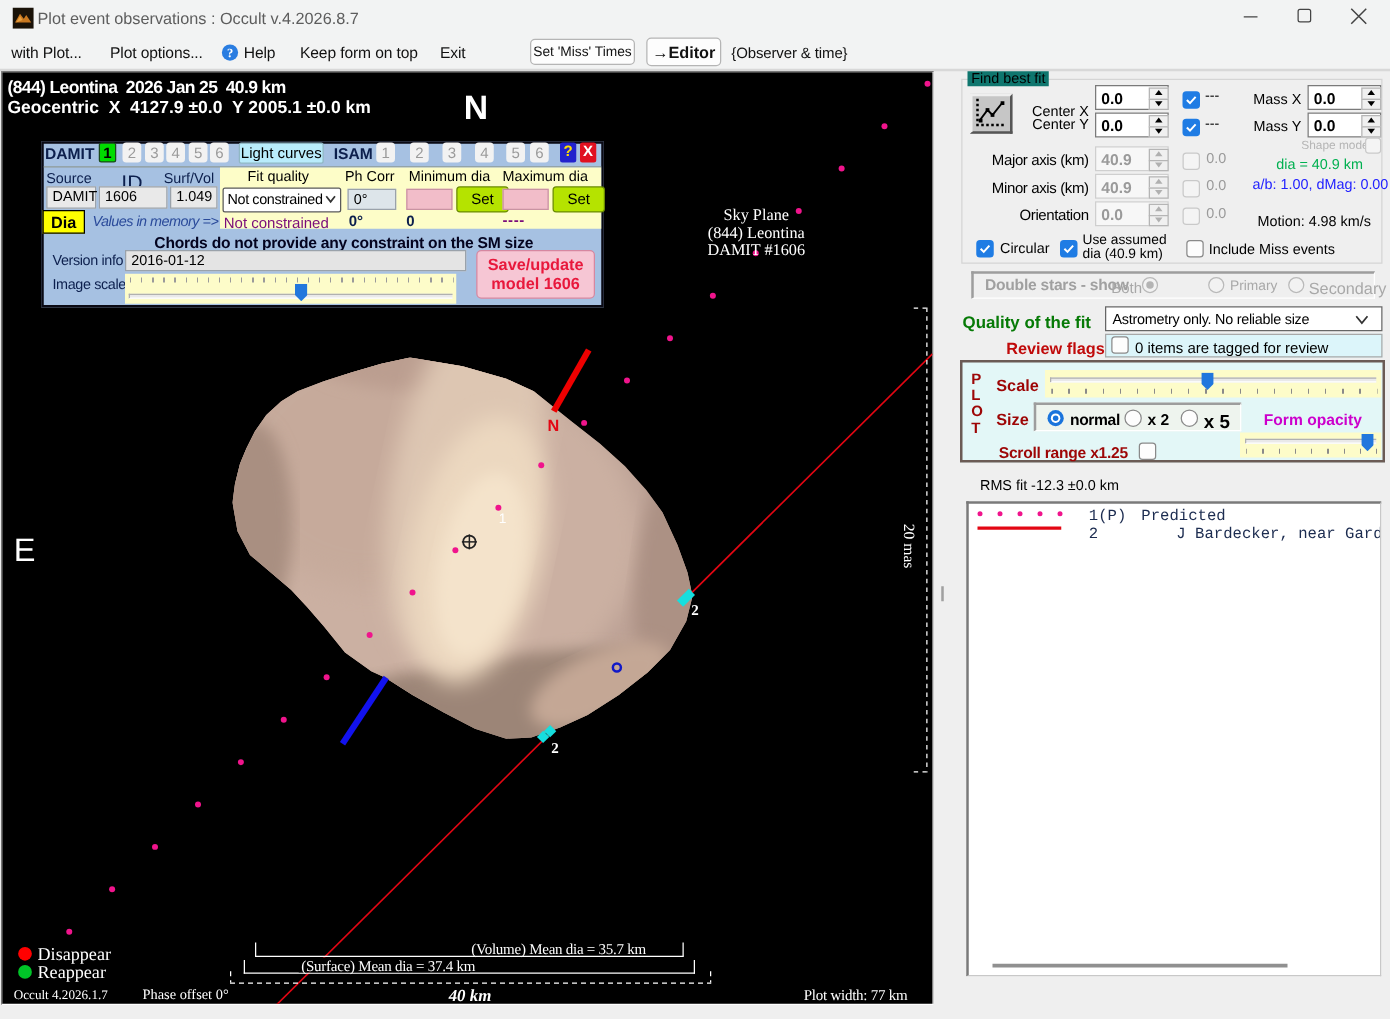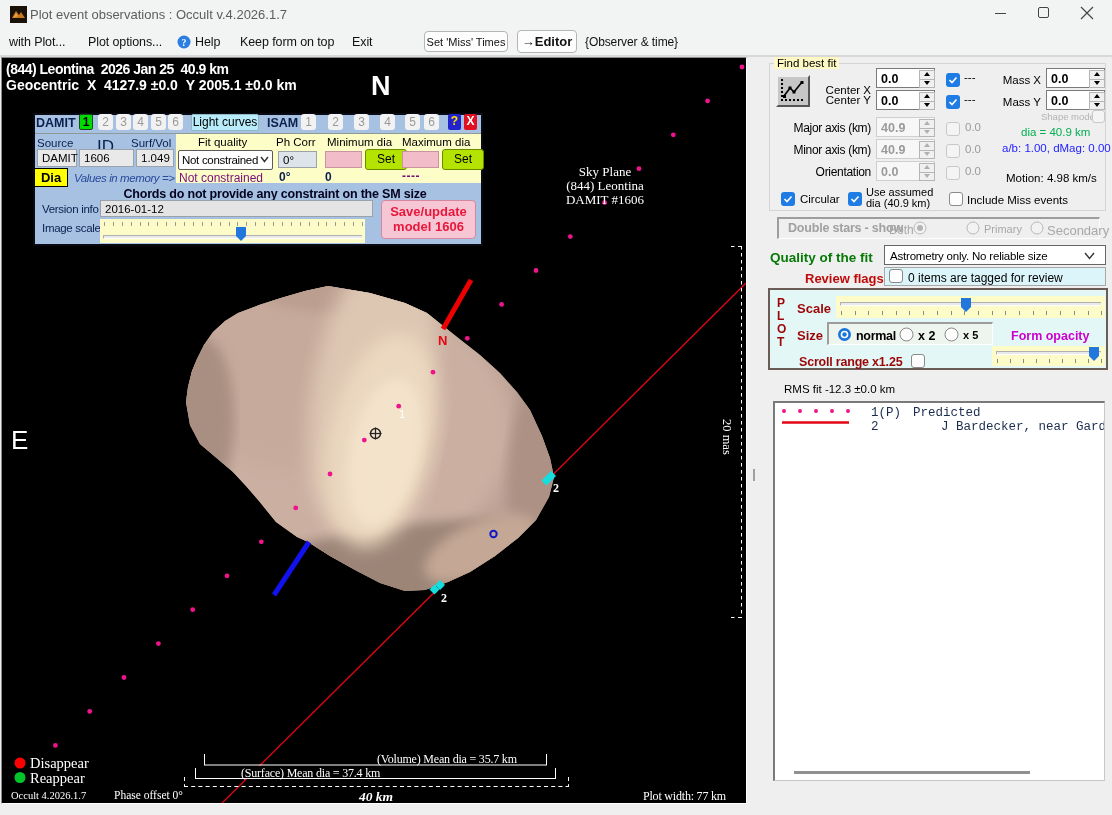--- a/index.html
+++ b/index.html
@@ -49,21 +49,21 @@
 </style>
 </head>
 <body>
 
 <div class="abs" id="titlebar"></div>
 <svg class="abs" style="left:10px;top:6px" width="17" height="17" viewBox="0 0 17 17">
   <rect width="17" height="17" fill="#1a1208"></rect>
   <path d="M2 12 L6 5 L9 9 L11 6 L15 12 Z" fill="#c87820"></path>
   <path d="M3 12 L6 7 L8 10 Z" fill="#e8a040"></path>
 </svg>
-<div class="abs" id="titletext">Plot event observations : Occult v.4.2026.1.7</div>
+<div class="abs" id="titletext">Plot event observations : Occult v.4.2026.8.7</div>
 <div class="abs" style="left:995px;top:13px;width:11px;height:1px;background:#444"></div>
 <div class="abs" style="left:1038px;top:7px;width:11px;height:11px;border:1px solid #444;border-radius:2px"></div>
 <svg class="abs" style="left:1080px;top:6px" width="14" height="14" viewBox="0 0 14 14">
   <path d="M1 1 L13 13 M13 1 L1 13" stroke="#444" stroke-width="1.2"></path>
 </svg>
 
 <div class="abs" id="menubar"></div>
 <div class="abs mi" style="left:9px">with Plot...</div>
 <div class="abs mi" style="left:88px">Plot options...</div>
 <svg class="abs" style="left:177px;top:35px" width="14" height="14" viewBox="0 0 14 14">
@@ -267,21 +267,21 @@
   <div class="abs navy" style="left:42px;top:222px;font-size:11.5px;letter-spacing:-0.3px">Image scale</div>
   <div class="slider" style="left:100px;top:219px;width:265px;height:24px"></div>
   <div class="groove" style="left:103px;top:235px;width:259px"></div>
   <div class="thumb" style="left:236px;top:227px"></div>
   <div class="abs" style="left:104px;top:222px;width:259px;height:4px;background:repeating-linear-gradient(90deg,#9a9a9a 0 1px,transparent 1px 8.9px)"></div>
 </div>
 
 <div id="rightwrap">
 
   <div class="abs grp" style="left:769px;top:63px;width:337px;height:148px;border-color:#d5d5d5"></div>
-  <div class="abs" style="left:774px;top:57px;background:#fef9c3;padding:0 3px;font-size:11.5px">Find best fit</div>
+  <div class="abs" style="left:774px;top:57px;background:#0f766e;padding:0 3px;font-size:11.5px">Find best fit</div>
 
   <div class="abs" style="left:776px;top:75px;width:34px;height:32px;background:#c6c6c6;border-top:2px solid #efefef;border-left:2px solid #efefef;border-right:2px solid #555;border-bottom:2px solid #555"></div>
   <svg class="abs" style="left:779px;top:78px" width="27" height="25" viewBox="0 0 27 25">
     <g fill="#000">
       <rect x="2" y="1" width="2" height="2"></rect>
         <rect x="2" y="5" width="2" height="2"></rect>
         <rect x="2" y="9" width="2" height="2"></rect>
         <rect x="2" y="13" width="2" height="2"></rect>
         <rect x="2" y="17" width="2" height="2"></rect>
         <rect x="2" y="21" width="2" height="2"></rect>
@@ -430,21 +430,21 @@
       <circle cx="7.5" cy="7.5" r="2.2" fill="#1a74dc"></circle>
     </svg>
   <div class="abs" style="left:856px;top:329px;font-size:12.5px;font-weight:bold;letter-spacing:-0.3px">normal</div>
   <svg class="abs" style="left:899px;top:327px" width="15" height="15">
       <circle cx="7.5" cy="7.5" r="6.5" fill="#fdfdfd" stroke="#8a8a8a"></circle>
     </svg>
   <div class="abs" style="left:918px;top:329px;font-size:12.5px;font-weight:bold">x 2</div>
   <svg class="abs" style="left:944px;top:327px" width="15" height="15">
       <circle cx="7.5" cy="7.5" r="6.5" fill="#fdfdfd" stroke="#8a8a8a"></circle>
     </svg>
-  <div class="abs" style="left:963px;top:329px;font-size:11px;font-weight:bold">x 5</div>
+  <div class="abs" style="left:963px;top:329px;font-size:15px;font-weight:bold">x 5</div>
   <div class="abs" style="left:1011px;top:329px;font-size:12.5px;font-weight:bold;color:#cc00cc">Form opacity</div>
   <div class="slider" style="left:992px;top:346px;width:113px;height:20px"></div>
   <div class="groove" style="left:996px;top:351px;width:105px"></div>
   <div class="thumb" style="left:1089px;top:347px"></div>
   <div class="abs" style="left:997px;top:359px;width:105px;height:4px;background:repeating-linear-gradient(90deg,#8a8a8a 0 1px,transparent 1px 13px)"></div>
   <div class="abs darkred" style="left:799px;top:355px;font-size:12.5px;letter-spacing:-0.2px">Scroll range x1.25</div>
   <div class="cb off" style="left:911px;top:354px"></div>
 
   <div class="abs" style="left:784px;top:383px;font-size:11.5px;white-space:nowrap">RMS fit -12.3 ±0.0 km</div>
   <div class="abs" style="left:773px;top:401px;width:332px;height:380px;background:#fff;border-top:2px solid #7a7a7a;border-left:2px solid #7a7a7a;border-right:1px solid #c8c8c8;border-bottom:1px solid #c8c8c8;overflow:hidden"></div>

